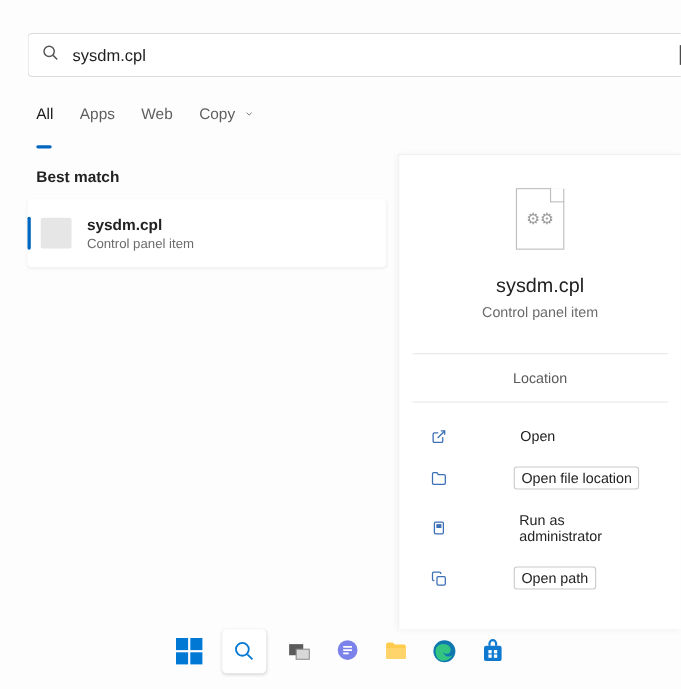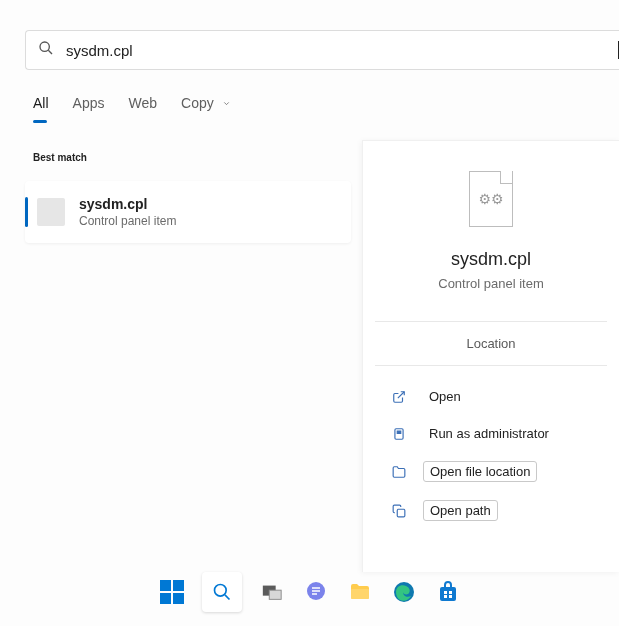--- a/index.html
+++ b/index.html
@@ -26,31 +26,31 @@
       width: 1px; height: 18px; background: #222;
       margin-left: -2px;
       animation: blink 1s step-end infinite;
     }
     @keyframes blink { 50% { opacity: 0; } }
 
     .tabs {
       position: absolute; left: 33px; top: 95px;
       display: flex; gap: 24px; align-items: center;
     }
-    .tab { font-size: 14px; color: #5f5f5f; cursor: pointer; padding-bottom: 8px; }
+    .tab { font-size: 14px; color: #5f5f5f; cursor: pointer; padding-bottom: 20px; }
     .tab.active { color: #1a1a1a; position: relative; }
     .tab.active::after {
       content: ""; position: absolute; left: 0; bottom: -4px;
       width: 14px; height: 3px; background: #0067c0; border-radius: 2px;
     }
     .tab .chev { margin-left: 4px; }
 
     .section-label {
       position: absolute; left: 33px; top: 152px;
-      font-size: 10px; font-weight: 600; color: #222;
+      font-size: 14px; font-weight: 600; color: #222;
     }
 
     .result-item {
       position: absolute; left: 25px; top: 181px;
       width: 326px; height: 62px;
       background: #fff; border-radius: 4px;
       box-shadow: 0 1px 3px rgba(0,0,0,0.06);
       display: flex; align-items: center;
       padding-left: 12px;
       cursor: pointer;
@@ -107,21 +107,21 @@
 
     .dp-divider2 { height: 1px; background: #e8e8e8; margin: 0 12px; }
 
     .actions { padding: 14px 24px 0 24px; display: flex; flex-direction: column; gap: 4px; }
     .action {
       display: flex; align-items: center; gap: 16px;
       font-size: 13px; color: #222; cursor: pointer;
       padding: 7px 4px; border-radius: 4px;
     }
     .action .aicon { color: #3b6fb6; width: 16px; display: flex; justify-content: center; }
-    .action .albl { padding: 2px 6px; }
+    .action .albl { padding: 2px 6px; margin-left: 44px; }
     .action.boxed .albl { border: 1px solid #c9c9c9; border-radius: 3px; }
 
     .taskbar {
       position: absolute; left: 0; right: 0; bottom: 10px;
       height: 48px;
       display: flex; justify-content: center; align-items: center; gap: 16px;
     }
     .tb-item {
       width: 28px; height: 28px; display: flex; align-items: center; justify-content: center;
       border-radius: 4px; cursor: pointer;
@@ -195,36 +195,36 @@
     <div class="action">
       <span class="aicon">
         <svg width="14" height="14" viewBox="0 0 24 24" fill="none" stroke="#3b6fb6" stroke-width="2">
             <path d="M18 13v6a2 2 0 0 1-2 2H5a2 2 0 0 1-2-2V8a2 2 0 0 1 2-2h6"></path>
             <polyline points="15 3 21 3 21 9"></polyline>
             <line x1="10" y1="14" x2="21" y2="3"></line>
           </svg>
       </span>
       <span class="albl">Open</span>
     </div>
+    <div class="action boxed">
+      <span class="aicon">
+        <svg width="14" height="14" viewBox="0 0 24 24" fill="none" stroke="#3b6fb6" stroke-width="2">
+            <path d="M22 19a2 2 0 0 1-2 2H4a2 2 0 0 1-2-2V5a2 2 0 0 1 2-2h5l2 3h9a2 2 0 0 1 2 2z"></path>
+          </svg>
+      </span>
+      <span class="albl">Open file location</span>
+    </div>
     <div class="action">
       <span class="aicon">
         <svg width="14" height="14" viewBox="0 0 24 24" fill="none" stroke="#3b6fb6" stroke-width="2">
             <rect x="5" y="3" width="14" height="18" rx="2"></rect>
             <rect x="9" y="7" width="6" height="4" fill="#3b6fb6"></rect>
           </svg>
       </span>
       <span class="albl">Run as administrator</span>
-    </div>
-    <div class="action boxed">
-      <span class="aicon">
-        <svg width="14" height="14" viewBox="0 0 24 24" fill="none" stroke="#3b6fb6" stroke-width="2">
-            <path d="M22 19a2 2 0 0 1-2 2H4a2 2 0 0 1-2-2V5a2 2 0 0 1 2-2h5l2 3h9a2 2 0 0 1 2 2z"></path>
-          </svg>
-      </span>
-      <span class="albl">Open file location</span>
     </div>
     <div class="action boxed">
       <span class="aicon">
         <svg width="14" height="14" viewBox="0 0 24 24" fill="none" stroke="#3b6fb6" stroke-width="2">
             <rect x="9" y="9" width="13" height="13" rx="2"></rect>
             <path d="M5 15H4a2 2 0 0 1-2-2V4a2 2 0 0 1 2-2h9a2 2 0 0 1 2 2v1"></path>
           </svg>
       </span>
       <span class="albl">Open path</span>
     </div>

